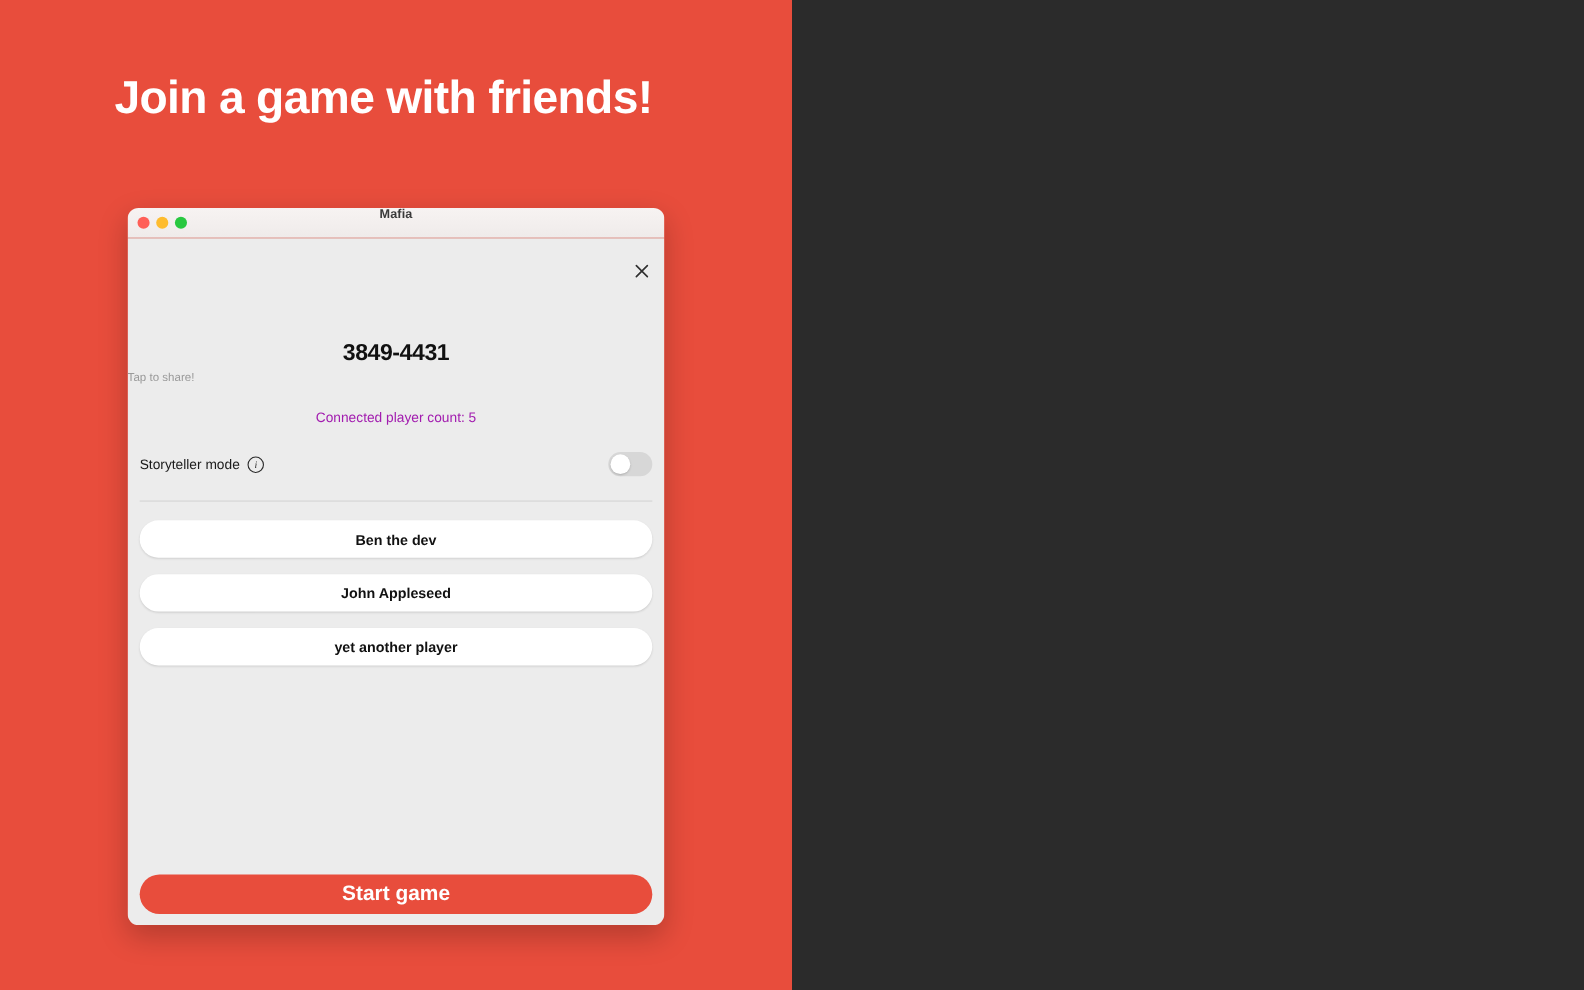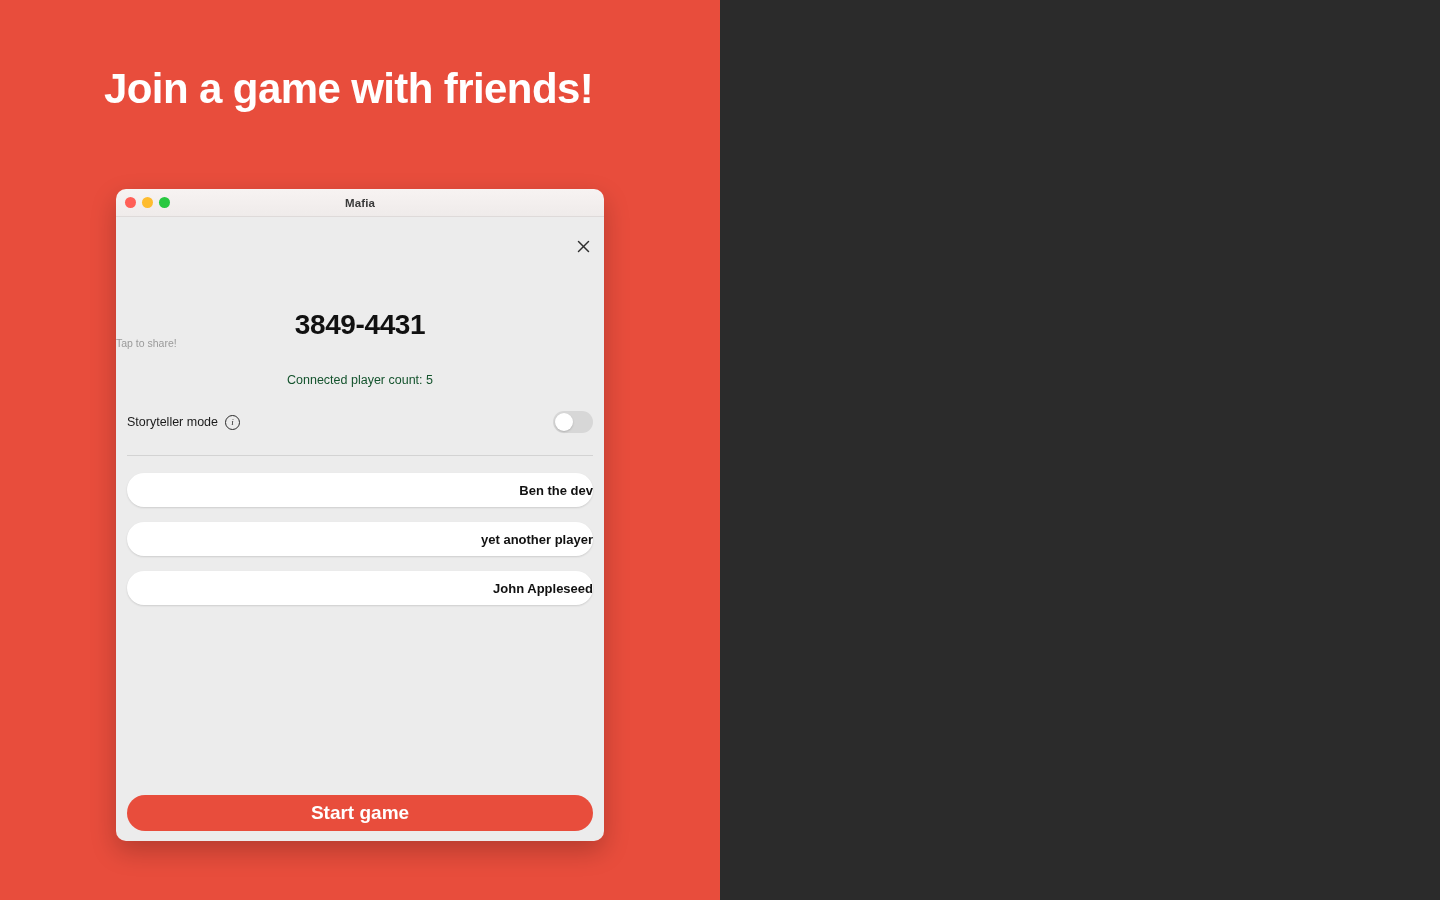--- a/index.html
+++ b/index.html
@@ -48,21 +48,20 @@
   
   .window {
     position: absolute;
     border-radius: 10px;
     overflow: hidden;
   }
   .titlebar {
     position: relative;
     height: 27px;
     display: flex;
-    align-items: center;
     justify-content: center;
   }
   .titlebar-title {
     font-size: 11.5px;
     font-weight: bold;
     letter-spacing: 0.1px;
   }
   .lights {
     position: absolute;
     left: 9px; top: 0; bottom: 0;
@@ -108,40 +107,40 @@
   .close-x-left {
     right: 10px; top: 18px;
     color: #2f2f2f;
   }
 
   .room-code {
     position: absolute;
     left: 0; right: 0;
     top: 92px;
     text-align: center;
-    font-size: 28px;
+    font-size: 21px;
     font-weight: bold;
     letter-spacing: -0.4px;
     color: #111111;
   }
   .tap-share {
     position: absolute;
     left: 0; right: 0;
     top: 120px;
     text-align: left;
     font-size: 10.5px;
     color: #9a9a9a;
   }
   .player-count {
     position: absolute;
     left: 0; right: 0;
     top: 156px;
     text-align: center;
     font-size: 12.5px;
-    color: #14532d;
+    color: #a21caf;
   }
 
   .storyteller-row {
     position: absolute;
     left: 11px; right: 11px;
     top: 192px;
     height: 26px;
     display: flex;
     align-items: center;
     justify-content: flex-end;
@@ -196,21 +195,21 @@
     top: 256px;
   }
   .player-pill {
     height: 34px;
     margin-bottom: 15px;
     border-radius: 17px;
     background: #ffffff;
     box-shadow: 0 1px 2px rgba(0,0,0,0.13);
     display: flex;
     align-items: center;
-    justify-content: flex-end;
+    justify-content: center;
     font-size: 13px;
     font-weight: bold;
     color: #111111;
     cursor: pointer;
   }
 
   .start-button {
     position: absolute;
     left: 11px; right: 11px;
     bottom: 11px;
@@ -269,24 +268,24 @@
           </span>
         </div>
 
         <div class="divider"></div>
 
         <div class="player-list">
           <div class="player-pill">
             <span>Ben the dev</span>
           </div>
           <div class="player-pill">
-            <span>yet another player</span>
+            <span>John Appleseed</span>
           </div>
           <div class="player-pill">
-            <span>John Appleseed</span>
+            <span>yet another player</span>
           </div>
         </div>
 
         <button class="start-button">Start game</button>
       </div>
     </div>
   </div>
 
   <div class="panel-right">
 

